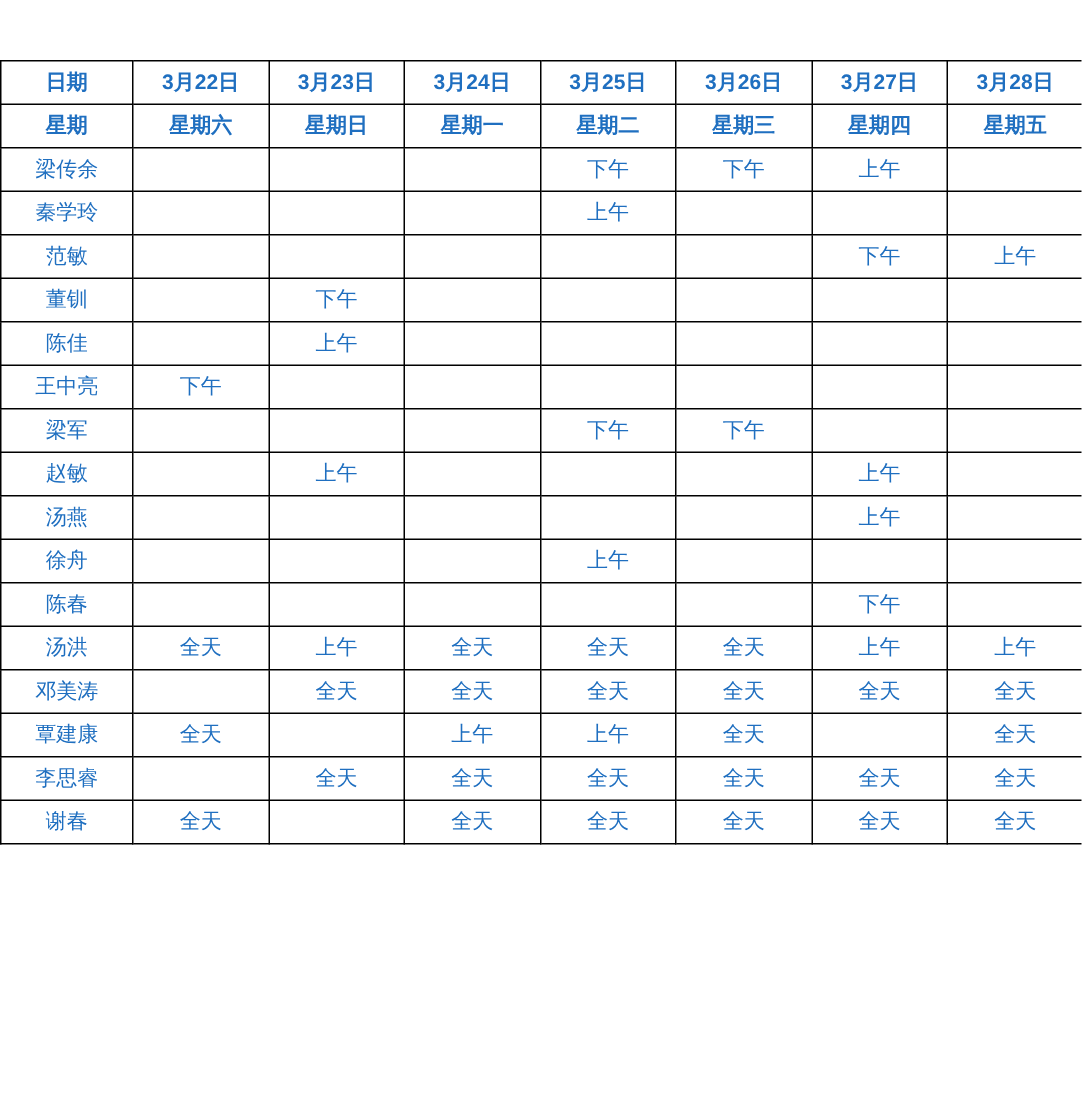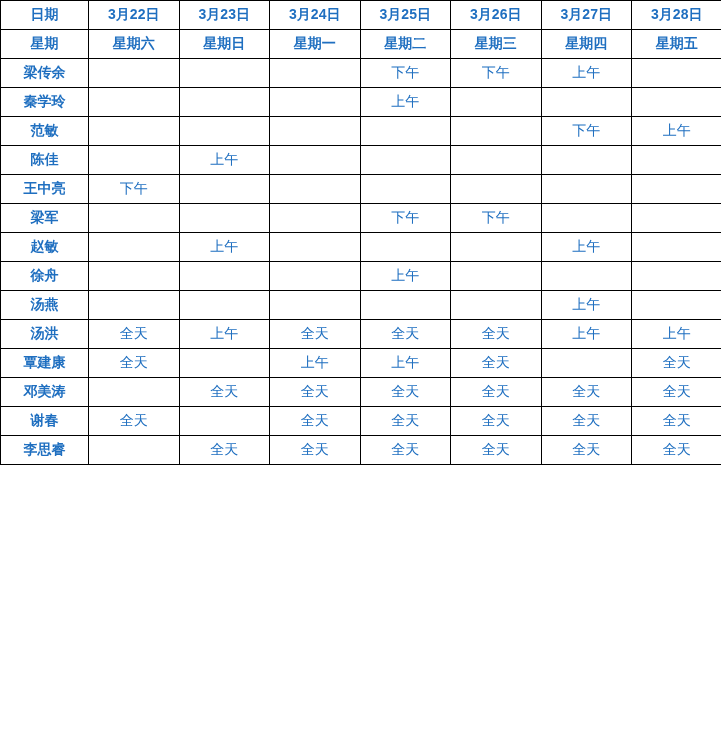--- a/index.html
+++ b/index.html
@@ -10,20 +10,21 @@
   body {
     font-family: "Liberation Sans", sans-serif;
     width: 721px;
     height: 739px;
     overflow: hidden;
   }
   #schedule-table {
     border-collapse: collapse;
     width: 721px;
     table-layout: fixed;
+    margin-top: 40px;
   }
   #schedule-table td {
     border: 1px solid #000000;
     text-align: center;
     vertical-align: middle;
     font-size: 14px;
     color: #1f6fc0;
     height: 29px;
     padding: 0;
     box-sizing: border-box;
@@ -34,21 +35,21 @@
   #schedule-table col.day-col { width: 90.5px; }
 
   .row-header td {
     font-weight: bold;
     color: #1f6fc0;
   }
   .row-header.weekday td {
     font-weight: bold;
   }
   .name-cell {
-    font-weight: bold;
+    font-weight: normal;
     color: #1f6fc0;
   }
   .slot-cell {
     color: #1a1a1a;
     font-weight: normal;
   }
   .header-label {
     font-weight: bold;
   }
 </style>
@@ -111,20 +112,30 @@
         <td class="name-cell">范敏</td>
         <td class="slot-cell"></td>
         <td class="slot-cell"></td>
         <td class="slot-cell"></td>
         <td class="slot-cell"></td>
         <td class="slot-cell"></td>
         <td class="slot-cell">下午</td>
         <td class="slot-cell">上午</td>
       </tr>
       <tr>
+        <td class="name-cell">董钏</td>
+        <td class="slot-cell"></td>
+        <td class="slot-cell">下午</td>
+        <td class="slot-cell"></td>
+        <td class="slot-cell"></td>
+        <td class="slot-cell"></td>
+        <td class="slot-cell"></td>
+        <td class="slot-cell"></td>
+      </tr>
+      <tr>
         <td class="name-cell">陈佳</td>
         <td class="slot-cell"></td>
         <td class="slot-cell">上午</td>
         <td class="slot-cell"></td>
         <td class="slot-cell"></td>
         <td class="slot-cell"></td>
         <td class="slot-cell"></td>
         <td class="slot-cell"></td>
       </tr>
       <tr>
@@ -151,83 +162,93 @@
         <td class="name-cell">赵敏</td>
         <td class="slot-cell"></td>
         <td class="slot-cell">上午</td>
         <td class="slot-cell"></td>
         <td class="slot-cell"></td>
         <td class="slot-cell"></td>
         <td class="slot-cell">上午</td>
         <td class="slot-cell"></td>
       </tr>
       <tr>
+        <td class="name-cell">汤燕</td>
+        <td class="slot-cell"></td>
+        <td class="slot-cell"></td>
+        <td class="slot-cell"></td>
+        <td class="slot-cell"></td>
+        <td class="slot-cell"></td>
+        <td class="slot-cell">上午</td>
+        <td class="slot-cell"></td>
+      </tr>
+      <tr>
         <td class="name-cell">徐舟</td>
         <td class="slot-cell"></td>
         <td class="slot-cell"></td>
         <td class="slot-cell"></td>
         <td class="slot-cell">上午</td>
         <td class="slot-cell"></td>
         <td class="slot-cell"></td>
         <td class="slot-cell"></td>
       </tr>
       <tr>
-        <td class="name-cell">汤燕</td>
-        <td class="slot-cell"></td>
-        <td class="slot-cell"></td>
-        <td class="slot-cell"></td>
-        <td class="slot-cell"></td>
-        <td class="slot-cell"></td>
-        <td class="slot-cell">上午</td>
+        <td class="name-cell">陈春</td>
+        <td class="slot-cell"></td>
+        <td class="slot-cell"></td>
+        <td class="slot-cell"></td>
+        <td class="slot-cell"></td>
+        <td class="slot-cell"></td>
+        <td class="slot-cell">下午</td>
         <td class="slot-cell"></td>
       </tr>
       <tr>
         <td class="name-cell">汤洪</td>
         <td class="slot-cell">全天</td>
         <td class="slot-cell">上午</td>
         <td class="slot-cell">全天</td>
         <td class="slot-cell">全天</td>
         <td class="slot-cell">全天</td>
         <td class="slot-cell">上午</td>
         <td class="slot-cell">上午</td>
       </tr>
       <tr>
+        <td class="name-cell">邓美涛</td>
+        <td class="slot-cell"></td>
+        <td class="slot-cell">全天</td>
+        <td class="slot-cell">全天</td>
+        <td class="slot-cell">全天</td>
+        <td class="slot-cell">全天</td>
+        <td class="slot-cell">全天</td>
+        <td class="slot-cell">全天</td>
+      </tr>
+      <tr>
         <td class="name-cell">覃建康</td>
         <td class="slot-cell">全天</td>
         <td class="slot-cell"></td>
         <td class="slot-cell">上午</td>
         <td class="slot-cell">上午</td>
         <td class="slot-cell">全天</td>
         <td class="slot-cell"></td>
         <td class="slot-cell">全天</td>
       </tr>
       <tr>
-        <td class="name-cell">邓美涛</td>
+        <td class="name-cell">李思睿</td>
         <td class="slot-cell"></td>
         <td class="slot-cell">全天</td>
         <td class="slot-cell">全天</td>
         <td class="slot-cell">全天</td>
         <td class="slot-cell">全天</td>
         <td class="slot-cell">全天</td>
         <td class="slot-cell">全天</td>
       </tr>
       <tr>
         <td class="name-cell">谢春</td>
         <td class="slot-cell">全天</td>
         <td class="slot-cell"></td>
-        <td class="slot-cell">全天</td>
-        <td class="slot-cell">全天</td>
-        <td class="slot-cell">全天</td>
-        <td class="slot-cell">全天</td>
-        <td class="slot-cell">全天</td>
-      </tr>
-      <tr>
-        <td class="name-cell">李思睿</td>
-        <td class="slot-cell"></td>
-        <td class="slot-cell">全天</td>
         <td class="slot-cell">全天</td>
         <td class="slot-cell">全天</td>
         <td class="slot-cell">全天</td>
         <td class="slot-cell">全天</td>
         <td class="slot-cell">全天</td>
       </tr>
     </tbody>
 </table>
 
 </body></html>

